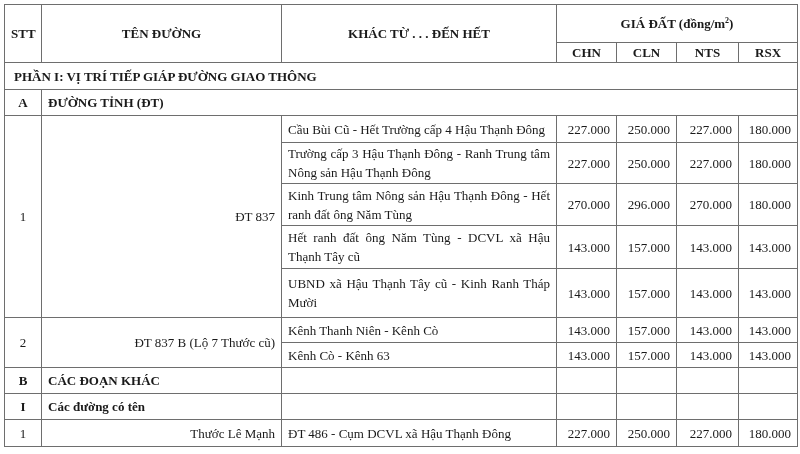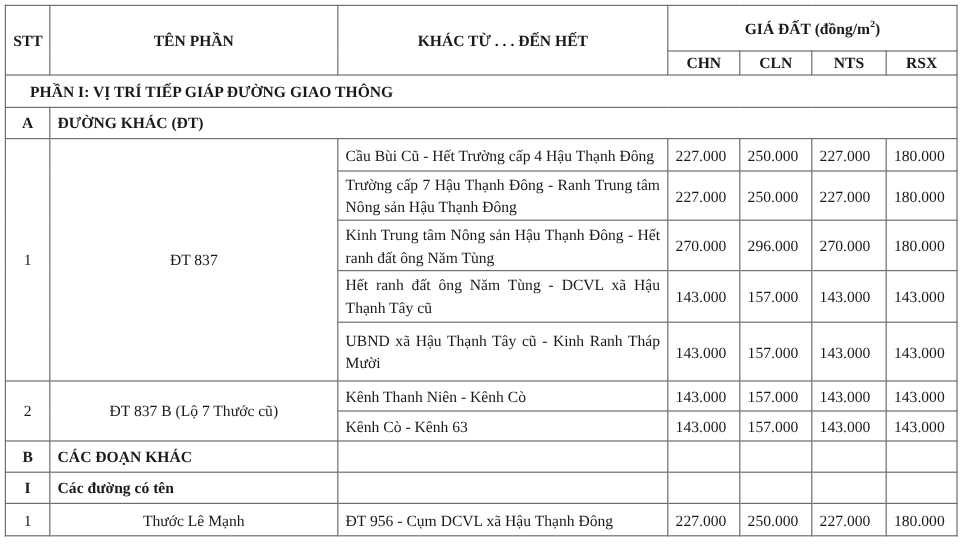--- a/index.html
+++ b/index.html
@@ -29,74 +29,74 @@
       padding: 0 6px;
       vertical-align: middle;
       line-height: 19px;
     }
     th {
       font-weight: bold;
       text-align: center;
       font-size: 13px;
     }
     .c-stt { text-align: center; }
-    .c-name { text-align: center; }
+    .c-name { text-align: right; }
     .c-seg { text-align: justify; text-align-last: left; }
-    .c-num { text-align: left; }
+    .c-num { text-align: right; }
     .section-row td { font-weight: bold; }
     sup { font-size: 8px; line-height: 0; }
   </style>
 </head>
 <body>
 
 <table class="price-table">
   <colgroup>
     <col style="width:37px">
     <col style="width:240px">
     <col style="width:275px">
     <col style="width:60px">
     <col style="width:60px">
     <col style="width:62px">
     <col style="width:59px">
   </colgroup>
 
   <tbody>
       <tr style="height:38px">
     <th rowspan="2">STT</th>
-    <th rowspan="2">TÊN PHẦN</th>
+    <th rowspan="2">TÊN ĐƯỜNG</th>
     <th rowspan="2">KHÁC TỪ . . . ĐẾN HẾT</th>
     <th colspan="4"><span>GIÁ ĐẤT (đồng/m</span><sup>2</sup><span>)</span></th>
   </tr>
   <tr style="height:20px">
     <th>CHN</th>
     <th>CLN</th>
     <th>NTS</th>
     <th>RSX</th>
   </tr>
 
   <tr style="height:27px" class="section-row">
-    <td colspan="7" style="padding-left:20px">PHẦN I: VỊ TRÍ TIẾP GIÁP ĐƯỜNG GIAO THÔNG</td>
+    <td colspan="7" style="padding-left:9px">PHẦN I: VỊ TRÍ TIẾP GIÁP ĐƯỜNG GIAO THÔNG</td>
   </tr>
 
   <tr style="height:26px" class="section-row">
     <td class="c-stt">A</td>
-    <td colspan="6">ĐƯỜNG KHÁC (ĐT)</td>
+    <td colspan="6">ĐƯỜNG TỈNH (ĐT)</td>
   </tr>
 
   <tr style="height:27px">
     <td rowspan="5" class="c-stt">1</td>
     <td rowspan="5" class="c-name">ĐT 837</td>
     <td class="c-seg">Cầu Bùi Cũ - Hết Trường cấp 4 Hậu Thạnh Đông</td>
     <td class="c-num">227.000</td>
     <td class="c-num">250.000</td>
     <td class="c-num">227.000</td>
     <td class="c-num">180.000</td>
   </tr>
   <tr style="height:41px">
-    <td class="c-seg">Trường cấp 7 Hậu Thạnh Đông - Ranh Trung tâm Nông sản Hậu Thạnh Đông</td>
+    <td class="c-seg">Trường cấp 3 Hậu Thạnh Đông - Ranh Trung tâm Nông sản Hậu Thạnh Đông</td>
     <td class="c-num">227.000</td>
     <td class="c-num">250.000</td>
     <td class="c-num">227.000</td>
     <td class="c-num">180.000</td>
   </tr>
   <tr style="height:42px">
     <td class="c-seg">Kinh Trung tâm Nông sản Hậu Thạnh Đông - Hết ranh đất ông Năm Tùng</td>
     <td class="c-num">270.000</td>
     <td class="c-num">296.000</td>
     <td class="c-num">270.000</td>
@@ -150,20 +150,20 @@
     <td></td>
     <td></td>
     <td></td>
     <td></td>
     <td></td>
   </tr>
 
   <tr style="height:27px">
     <td class="c-stt">1</td>
     <td class="c-name">Thước Lê Mạnh</td>
-    <td class="c-seg">ĐT 956 - Cụm DCVL xã Hậu Thạnh Đông</td>
+    <td class="c-seg">ĐT 486 - Cụm DCVL xã Hậu Thạnh Đông</td>
     <td class="c-num">227.000</td>
     <td class="c-num">250.000</td>
     <td class="c-num">227.000</td>
     <td class="c-num">180.000</td>
   </tr>
 </tbody>
   </table>
 
 </body></html>

